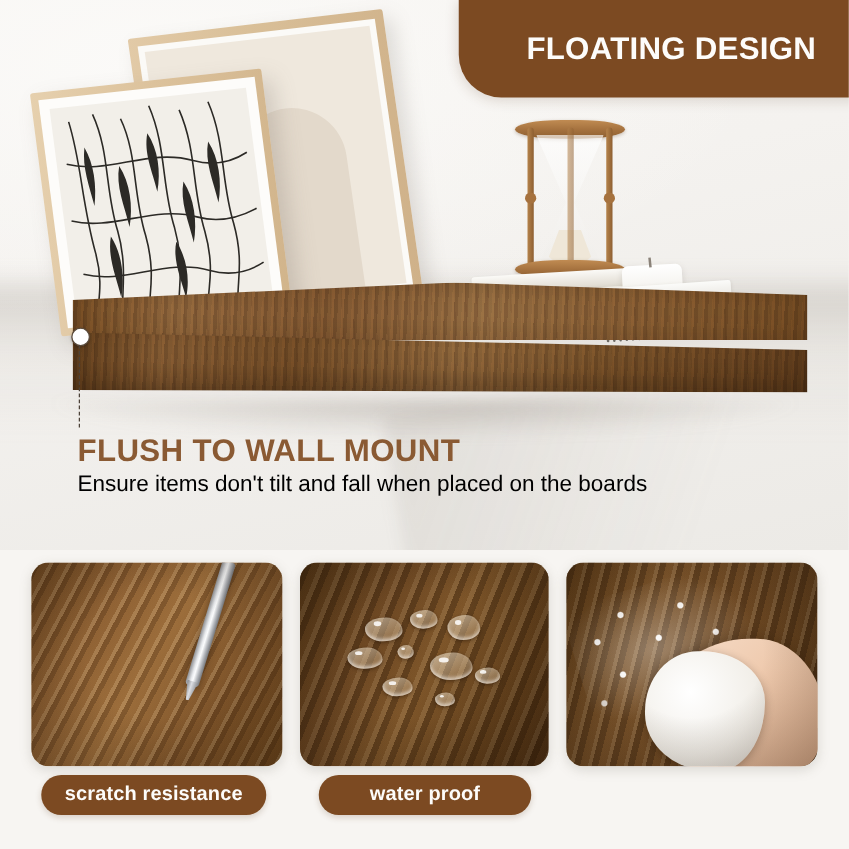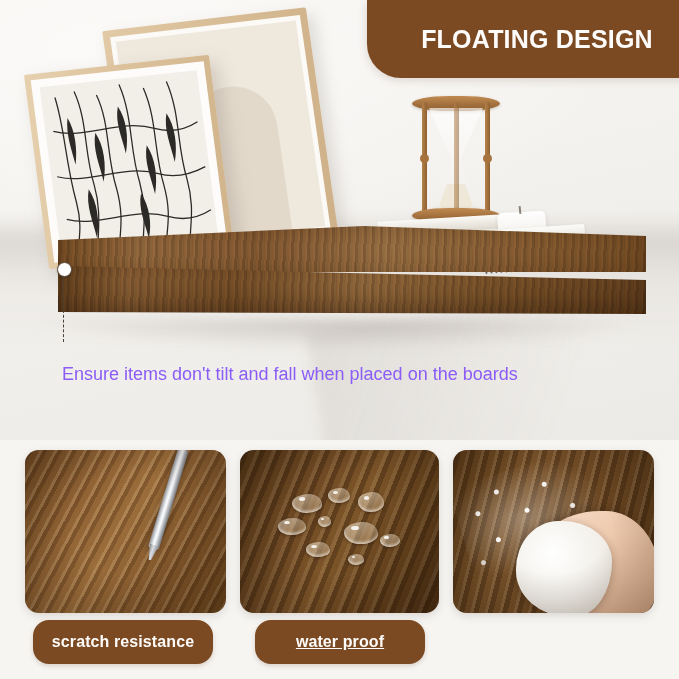--- a/index.html
+++ b/index.html
@@ -119,21 +119,21 @@
 
   
   .dot{position:absolute;left:57px;top:262px;width:13px;height:13px;border-radius:50%;
     background:#ffffff;border:1.5px solid #5a4a3a;box-shadow:0 1px 2px rgba(0,0,0,.25);}
   .dash{position:absolute;left:63px;top:276px;width:0;height:66px;
     border-left:1.6px dashed #4c4238;}
 
   
   .callout{position:absolute;left:62px;top:348px;width:580px;}
   .callout-title{color:#8a5a33;font-weight:bold;font-size:25px;letter-spacing:.3px;line-height:1.1;}
-  .callout-sub{margin-top:15px;color:#8b5cf6;font-size:18px;line-height:1.25;}
+  .callout-sub{margin-top:0;color:#000000;font-size:18px;line-height:1.25;}
 
   
   .panels{position:absolute;left:0;top:450px;width:679px;height:165px;}
   .panel{position:absolute;top:0;height:163px;border-radius:14px;overflow:hidden;
     box-shadow:0 3px 9px rgba(120,112,102,.22);}
   .p1{left:25px;width:201px;}
   .p2{left:240px;width:199px;}
   .p3{left:453px;width:201px;}
   .wood{position:absolute;inset:0;}
   .wood-a{background:
@@ -183,26 +183,26 @@
     border-radius:54% 42% 38% 50%/48% 56% 44% 52%;
     background:linear-gradient(140deg,#f6ddc9 0%,#eec8ab 46%,#dfae8c 100%);
     box-shadow:-3px -2px 10px rgba(40,22,8,.28);}
   .cloth{position:absolute;right:42px;bottom:-4px;width:96px;height:96px;
     border-radius:44% 52% 40% 56%/50% 42% 58% 48%;
     background:radial-gradient(circle at 38% 34%, #ffffff 0%, #f2efe9 58%, #ddd8d0 100%);
     box-shadow:0 2px 8px rgba(30,16,4,.3);}
 
   
   .pills{position:absolute;left:0;top:620px;width:679px;height:38px;}
-  .pill{position:absolute;top:0;height:44px;border-radius:16px;background:#7c4a22;
+  .pill{position:absolute;top:0;height:32px;border-radius:16px;background:#7c4a22;
     display:flex;align-items:center;justify-content:center;
     color:#fdfcfa;font-size:16px;font-weight:bold;letter-spacing:.1px;
     box-shadow:0 2px 5px rgba(90,55,25,.2);}
   .pill1{left:33px;width:180px;}
-  .pill2{left:255px;width:170px;text-decoration:underline;}
+  .pill2{left:255px;width:170px;}
   .pill3{left:470px;width:175px;}
 </style>
 </head>
 <body>
 
 <div class="stage">
 
   <div class="scene">
     <div class="wall"></div>
     <div class="wall-shadow"></div>
@@ -291,20 +291,21 @@
 
     <div class="dot"></div>
     <div class="dash"></div>
   </div>
 
   <div class="banner">
     <div class="banner-line">FLOATING DESIGN</div>
   </div>
 
   <div class="callout">
+    <div class="callout-title">FLUSH TO WALL MOUNT</div>
     <div class="callout-sub">Ensure items don't tilt and fall when placed on the boards</div>
   </div>
 
   <div class="panels">
 
     <div class="panel p1">
       <div class="wood wood-a"></div>
       <div class="driver">
         <div class="driver-shaft"></div>
         <div class="driver-tip"></div>

